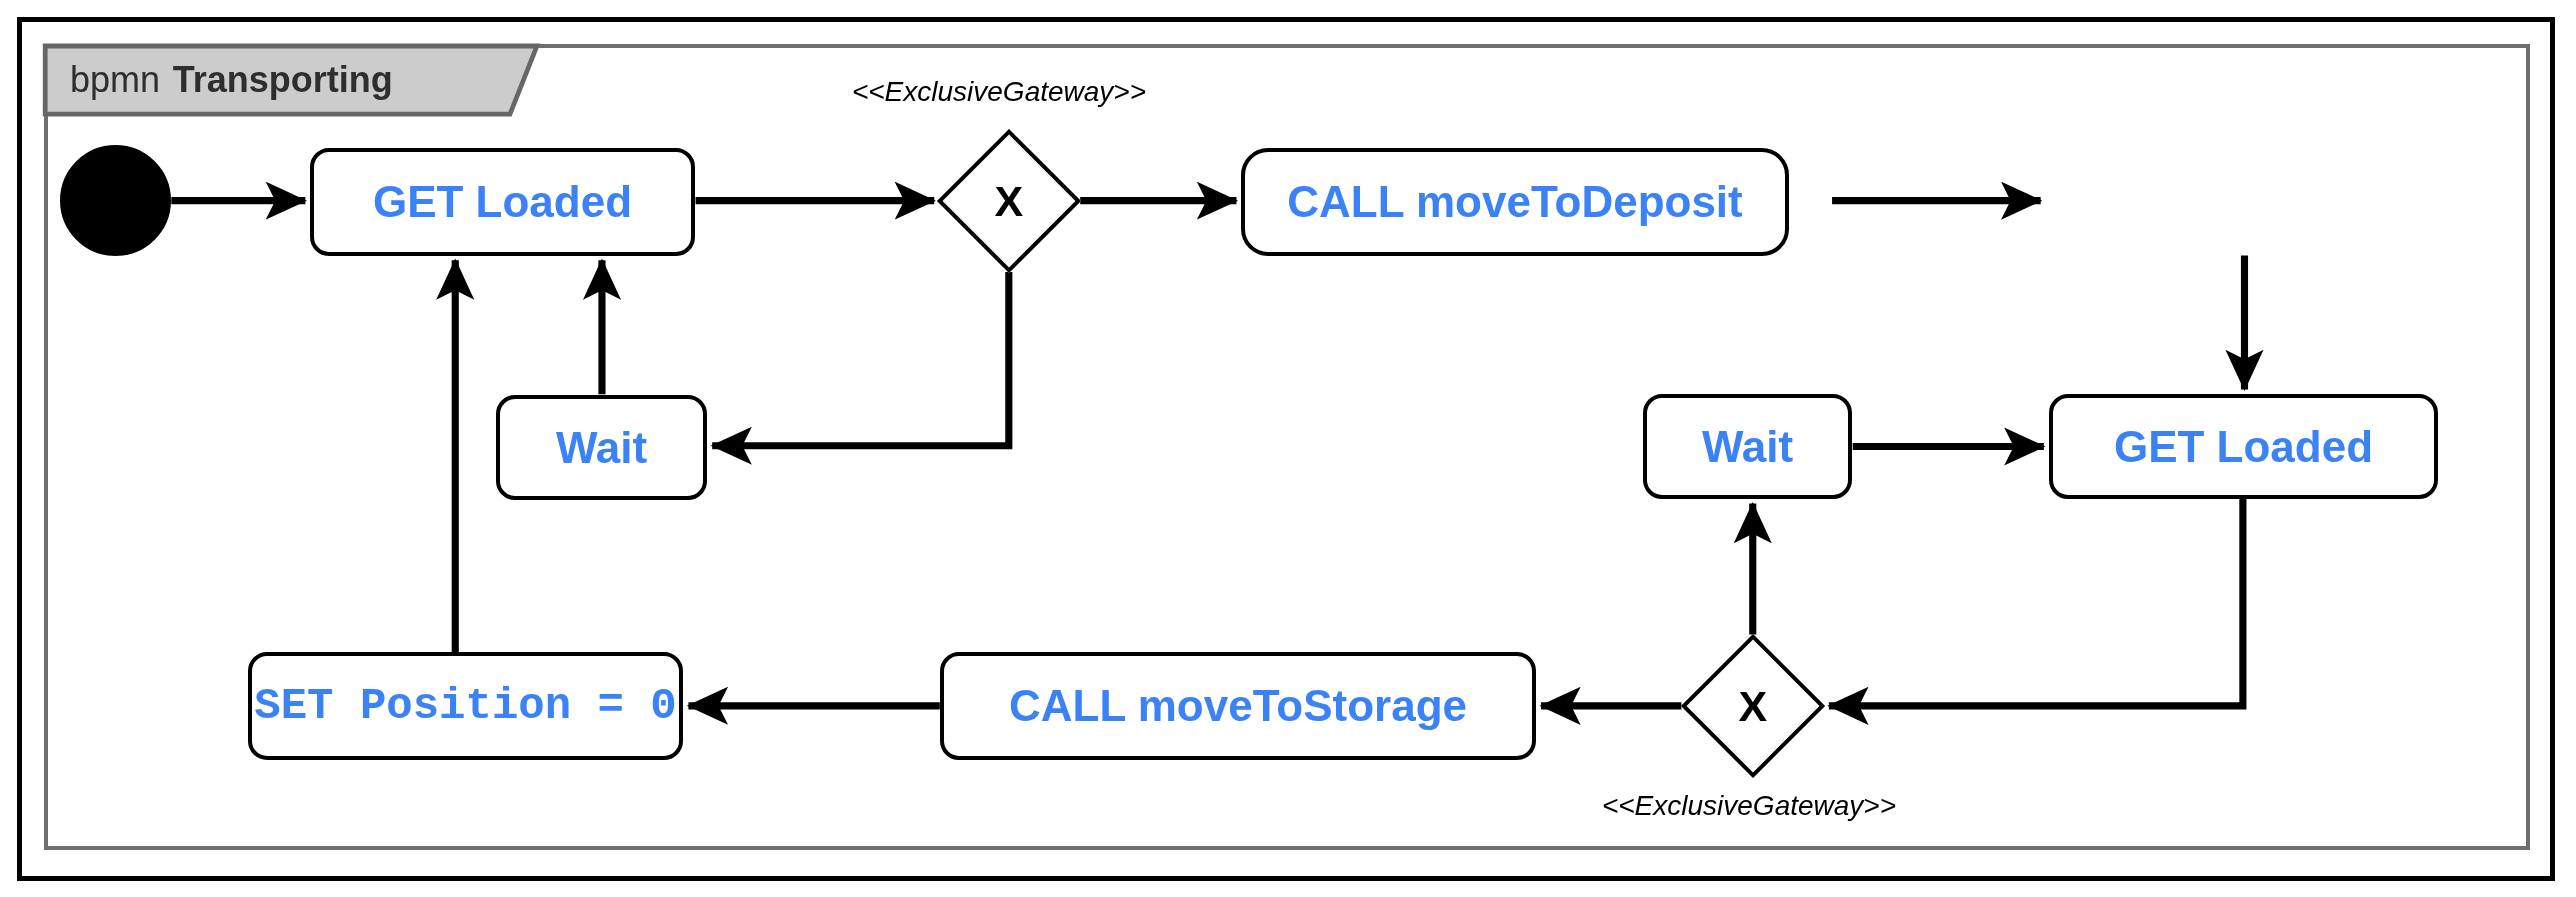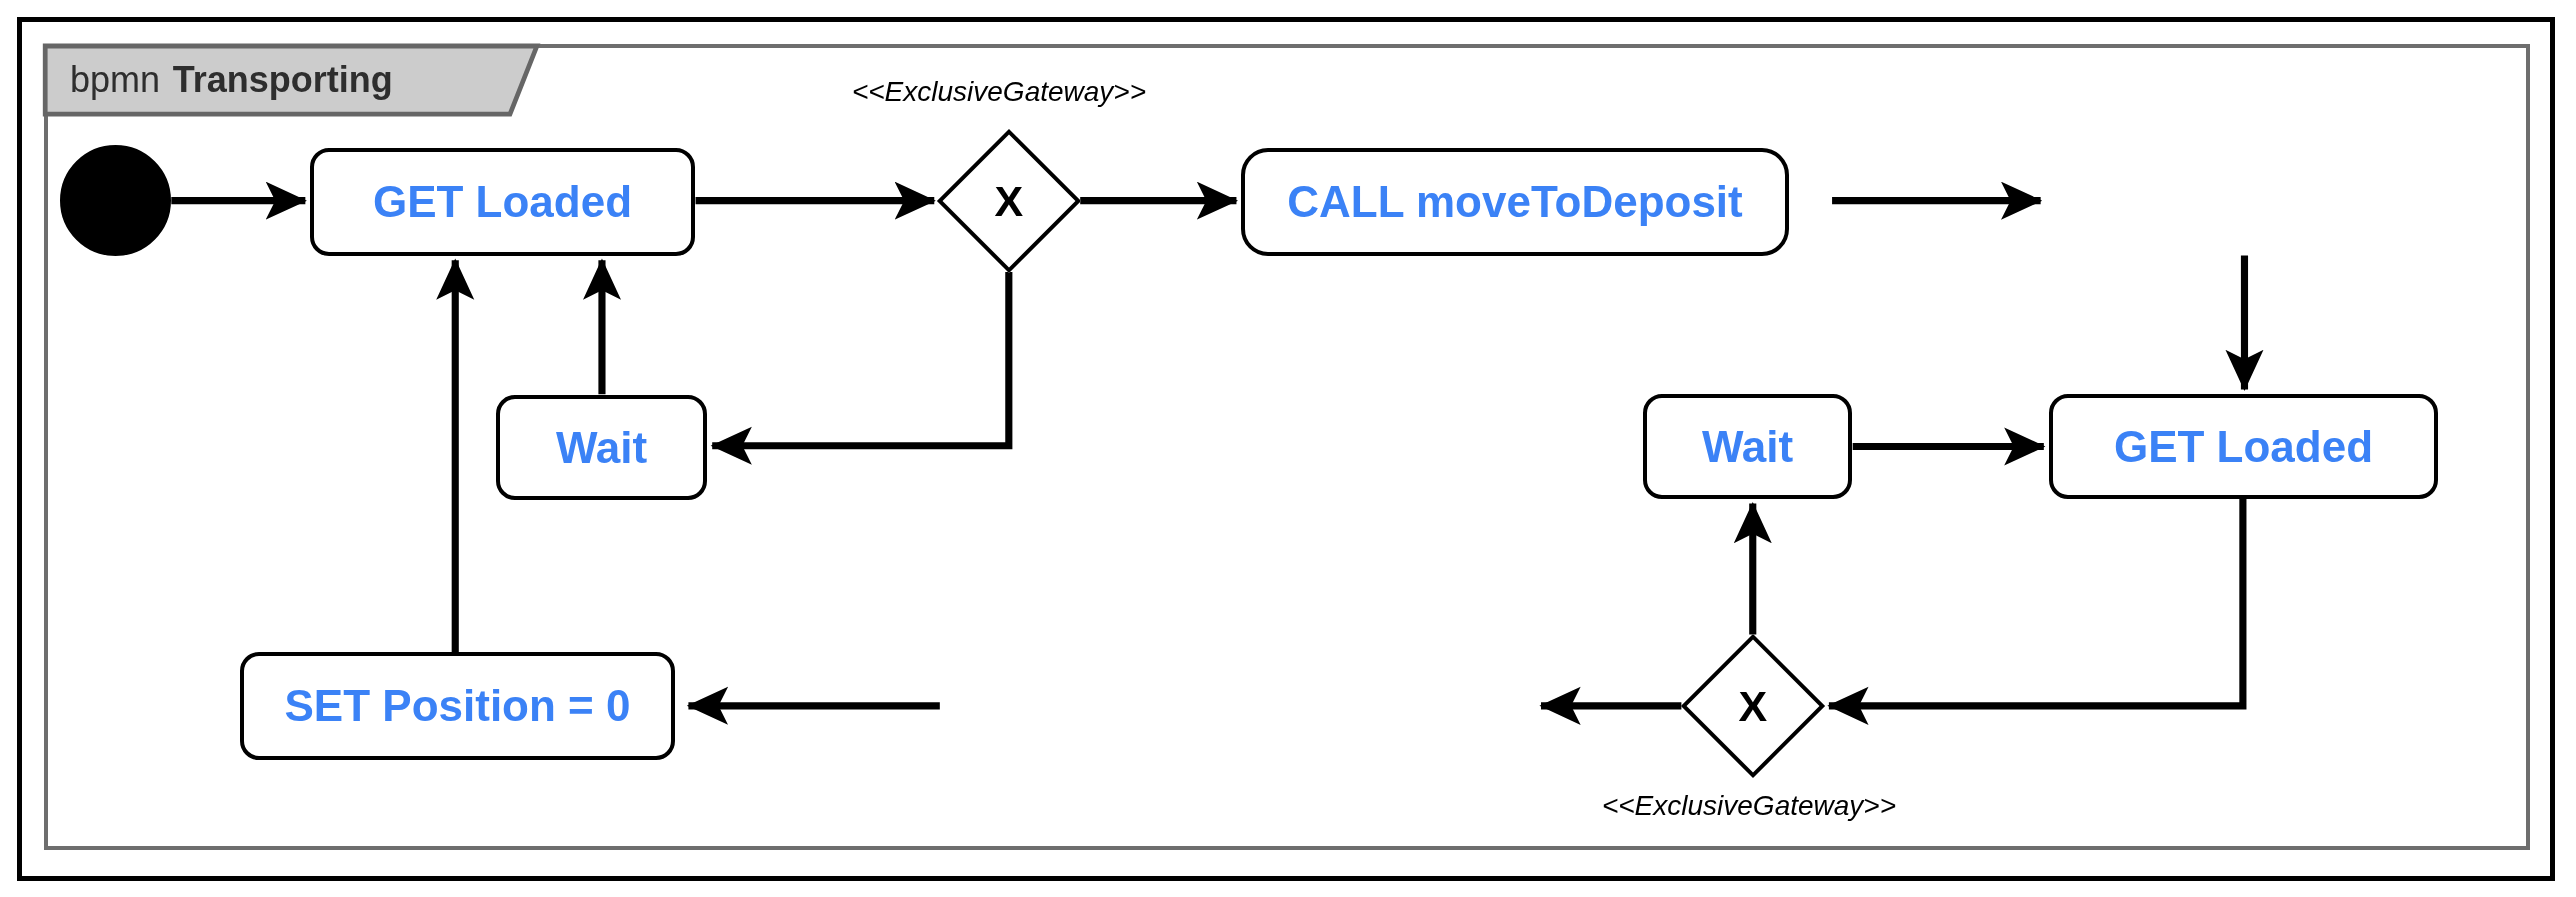--- a/index.html
+++ b/index.html
@@ -105,22 +105,25 @@
 
   <div class="node" style="left:2049px;top:394px;width:389px;height:105px;">
     <span>GET Loaded</span>
   </div>
 
   <div class="gateway" style="left:1702px;top:655px;">
     <span class="x-label">X</span>
   </div>
   <div class="stereotype" style="left:1424px;top:790px;">&lt;&lt;ExclusiveGateway&gt;&gt;</div>
 
+  <div class="node" style="left:940px;top:652px;width:596px;height:108px;">
+    <span>CALL moveToStorage</span>
+  </div>
 
-  <div class="node" style="left:240px;top:652px;width:435px;height:108px;">
+  <div class="node" style="left:248px;top:652px;width:435px;height:108px;font-family:Liberation Mono, monospace;">
     <span>SET Position = 0</span>
   </div>
 
   <div class="node" style="left:496px;top:395px;width:211px;height:105px;">
     <span>Wait</span>
   </div>
 
 </div>
 
 

